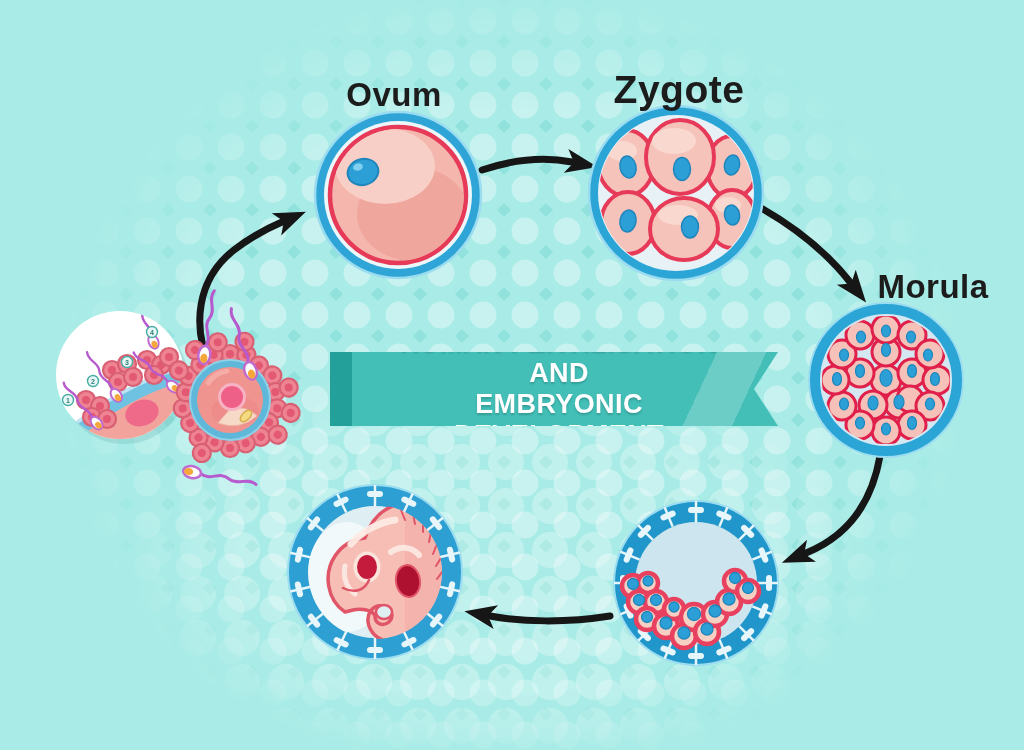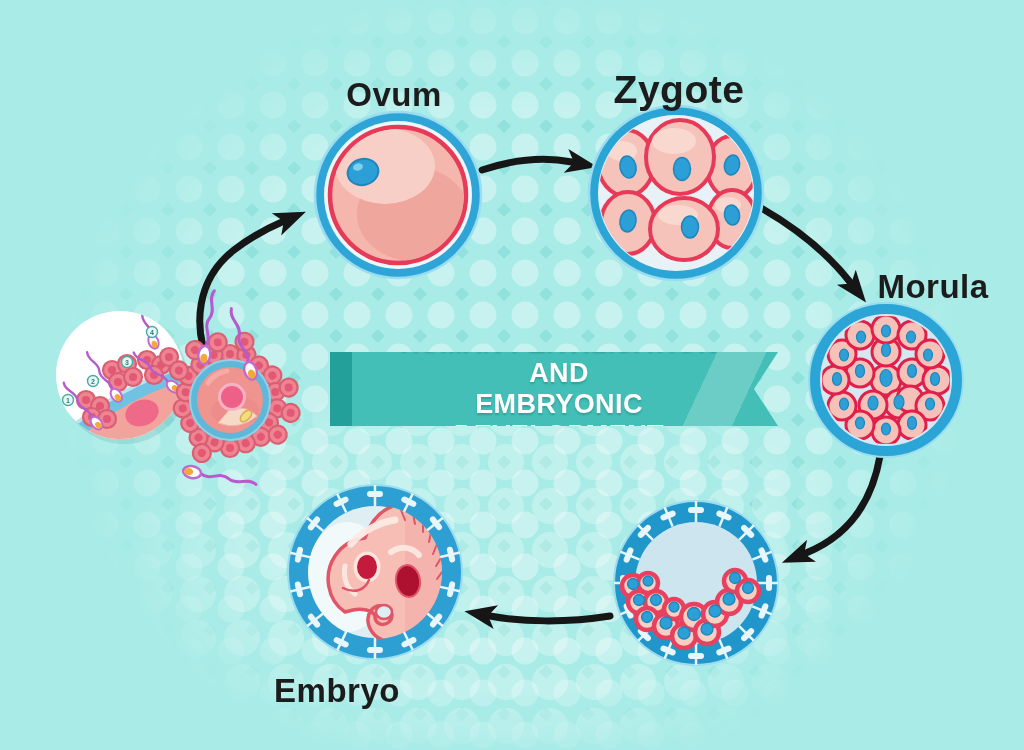--- a/index.html
+++ b/index.html
@@ -412,21 +412,20 @@
         <line x1="152" y1="62" x2="148" y2="72"></line>
           <line x1="156" y1="76" x2="151" y2="84"></line>
         <line x1="157" y1="90" x2="152" y2="97"></line>
       </g>
     </g>
   </svg>
 
   <div class="stage-label" style="left:394px;top:76px;font-size:33px">Ovum</div>
   <div class="stage-label" style="left:679px;top:68px;font-size:39px">Zygote</div>
   <div class="stage-label" style="left:933px;top:268px;font-size:33px">Morula</div>
-  <div class="stage-label" style="left:337px;top:672px;font-size:33px">Embryo</div>
 
   <div class="banner">
     <div class="banner-fold"></div>
     <div class="banner-shine"></div>
     <div class="banner-text">HUMAN FERTILISATION AND</div>
     <div class="banner-text">EMBRYONIC DEVELOPMENT</div>
   </div>
 
 </div>
 

